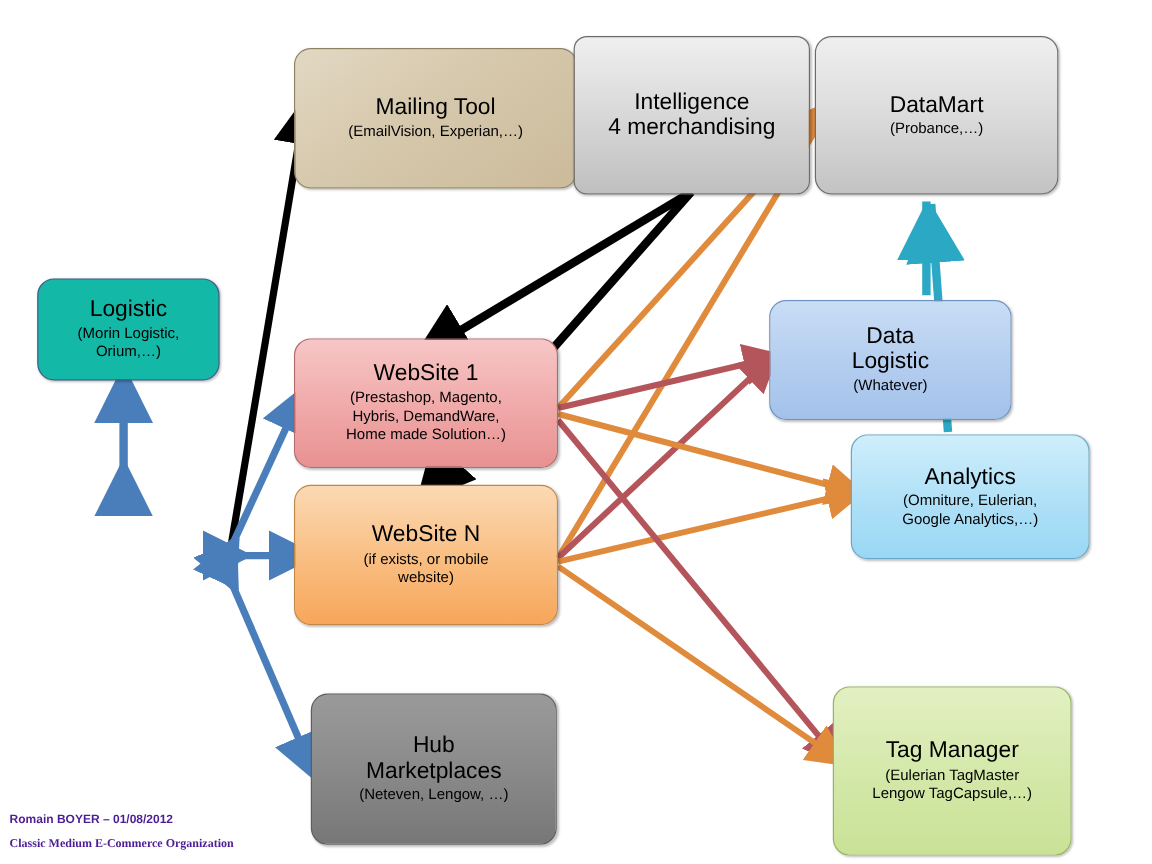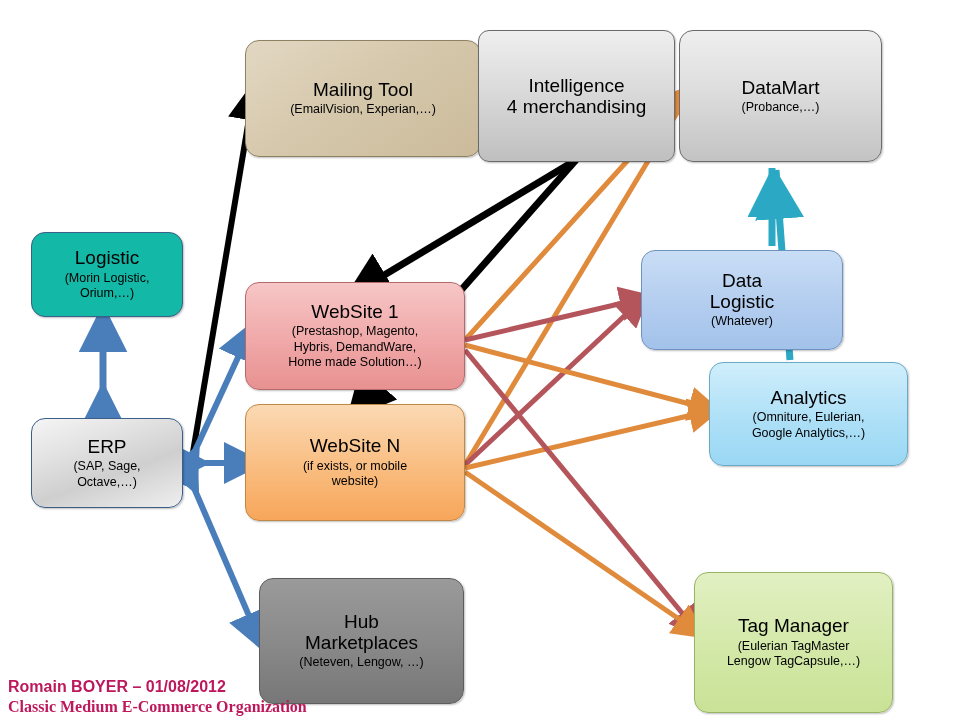--- a/index.html
+++ b/index.html
@@ -94,22 +94,22 @@
   }
   .n-tag{
     left:694px;top:572px;width:199px;height:141px;
     background:linear-gradient(180deg,#e2f0c2 0%,#d3e8a8 55%,#c9e296 100%);
     border-color:#97b463;
   }
   .n-hub .title,.n-hub .sub{color:#000;}
   .caption{
     position:absolute;
     left:8px;
-    font-size:16px;
-    color:#be185d;
+    font-size:10px;
+    color:#4c1d95;
   }
   .caption.author{top:678px;font-weight:700;}
   .caption.subtitle{top:698px;font-weight:700;font-family:Liberation Serif, serif;}
 </style>
 </head>
 <body>
 
 <div id="canvas">
 
   <svg class="edges" viewBox="0 0 960 720">
@@ -218,25 +218,20 @@
     <div class="title">DataMart</div>
     <div class="sub">(Probance,…)</div>
   </div>
 
   <div class="node n-logistic">
     <div class="title">Logistic</div>
     <div class="sub">(Morin Logistic,</div>
     <div class="sub" style="margin-top:0">Orium,…)</div>
   </div>
 
-  <div class="node n-erp">
-    <div class="title">ERP</div>
-    <div class="sub">(SAP, Sage,</div>
-    <div class="sub" style="margin-top:0">Octave,…)</div>
-  </div>
 
   <div class="node n-web1">
     <div class="title">WebSite 1</div>
     <div class="sub">(Prestashop, Magento,</div>
     <div class="sub" style="margin-top:0">Hybris, DemandWare,</div>
     <div class="sub" style="margin-top:0">Home made Solution…)</div>
   </div>
 
   <div class="node n-webn">
     <div class="title">WebSite N</div>

